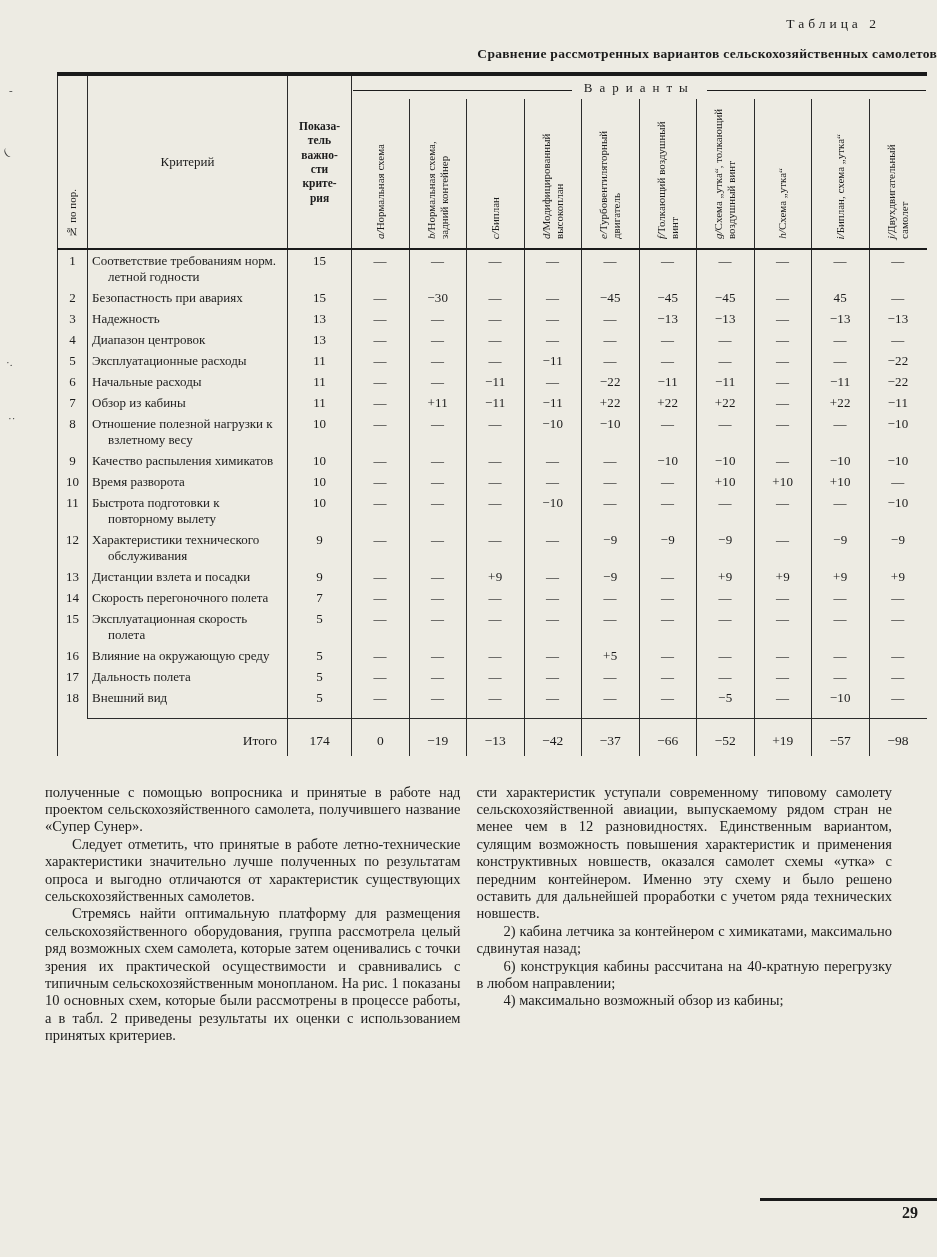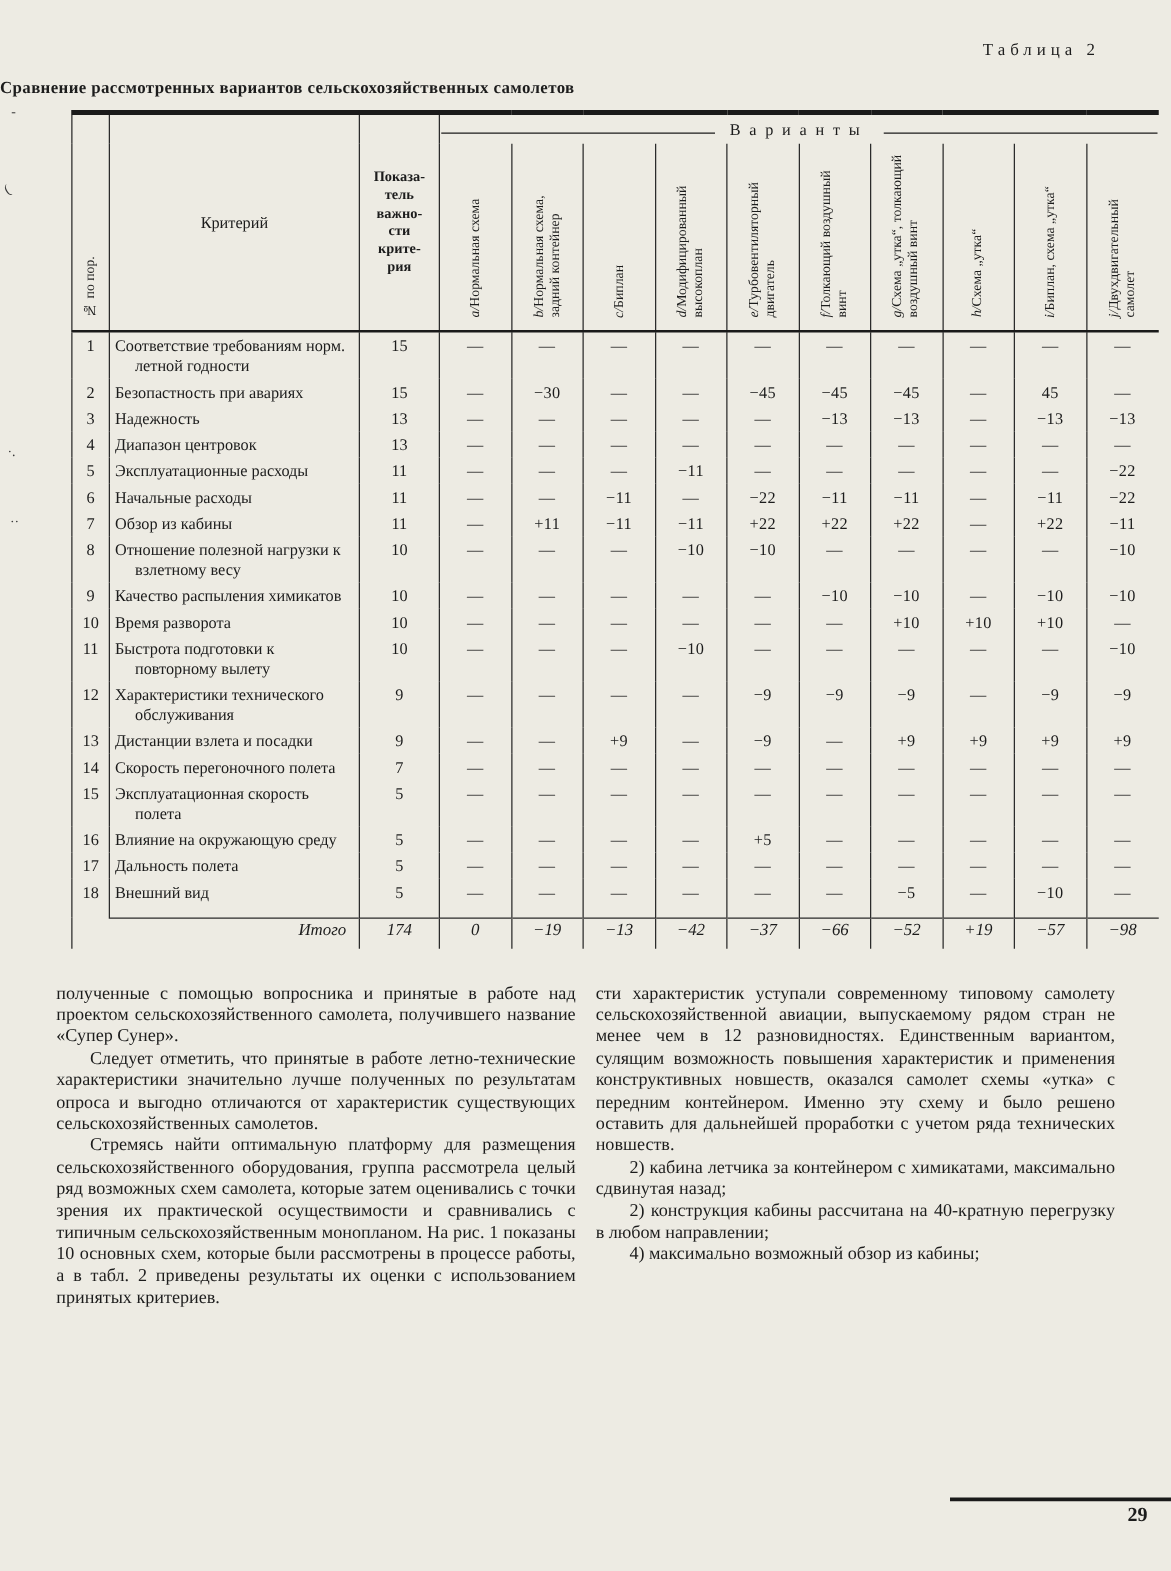--- a/index.html
+++ b/index.html
@@ -8,29 +8,29 @@
     position:relative;
     width:937px;height:1257px;
     margin:0 auto;
     background:#edebe3;
     color:#1c1c1c;
     font-family:"Liberation Serif","DejaVu Serif",serif;
     overflow:hidden;
   }
   
   .table-label{
-    padding-top:32px;
+    padding-top:16px;
     margin-right:57px;
     text-align:right;
     font-size:13.5px;
     letter-spacing:4px;
   }
   .table-title{
     margin-top:14px;
-    text-align:left;
+    text-align:right;
     font-weight:bold;
     font-size:13.5px;
     letter-spacing:.3px;
   }
   
   table.cmp{
     margin:10px 0 0 57px;
     width:869px;
     table-layout:fixed;
     border-collapse:collapse;
@@ -75,23 +75,22 @@
     border-left:1px solid #2b2b2b;
     padding-left:20px;text-indent:-16px;
     padding-right:4px;
   }
   td.wt{text-align:center;border-left:1px solid #2b2b2b;}
   td.val{text-align:center;border-left:1px solid #2b2b2b;letter-spacing:.3px;}
   tbody tr:last-child td{padding-bottom:12px;}
   tfoot td{
     border-top:1px solid #2b2b2b;
     font-size:13.5px;
-    padding:1px 2px 7px 2px;
+    padding:14px 2px 7px 2px;
     text-align:center;
-    font-style:italic;
   }
   tfoot td.no-rule{border-top:none;}
   tfoot td.itog-label{text-align:right;padding-right:10px;}
   
   .body-text{
     display:flex;
     gap:16px;
     margin:28px 45px 0 45px;
     text-align:justify;
     font-size:14.5px;
@@ -467,21 +466,21 @@
 
   <div class="body-text">
     <div class="tcol" id="left-column">
         <p class="noindent">полученные с помощью вопросника и принятые в работе над проектом сельскохозяйственного самолета, получившего название «Супер Сунер».</p>
         <p>Следует отметить, что принятые в работе летно-технические характеристики значительно лучше полученных по результатам опроса и выгодно отличаются от характеристик существующих сельскохозяйственных самолетов.</p>
         <p>Стремясь найти оптимальную платформу для размещения сельскохозяйственного оборудования, группа рассмотрела целый ряд возможных схем самолета, которые затем оценивались с точки зрения их практической осуществимости и сравнивались с типичным сельскохозяйственным монопланом. На рис. 1 показаны 10 основных схем, которые были рассмотрены в процессе работы, а в табл. 2 приведены результаты их оценки с использованием принятых критериев.</p>
       </div>
     <div class="tcol" id="right-column">
         <p class="noindent">сти характеристик уступали современному типовому самолету сельскохозяйственной авиации, выпускаемому рядом стран не менее чем в 12 разновидностях. Единственным вариантом, сулящим возможность повышения характеристик и применения конструктивных новшеств, оказался самолет схемы «утка» с передним контейнером. Именно эту схему и было решено оставить для дальнейшей проработки с учетом ряда технических новшеств.</p>
         <p>2) кабина летчика за контейнером с химикатами, максимально сдвинутая назад;</p>
-        <p>2) конструкция кабины рассчитана на 40-кратную перегрузку в любом направлении;</p>
+        <p>6) конструкция кабины рассчитана на 40-кратную перегрузку в любом направлении;</p>
         <p>4) максимально возможный обзор из кабины;</p>
       </div>
   </div>
 
   <div class="page-footer">
     <div class="footer-rule"></div>
     <div class="page-number">29</div>
   </div>
 
 </div>

